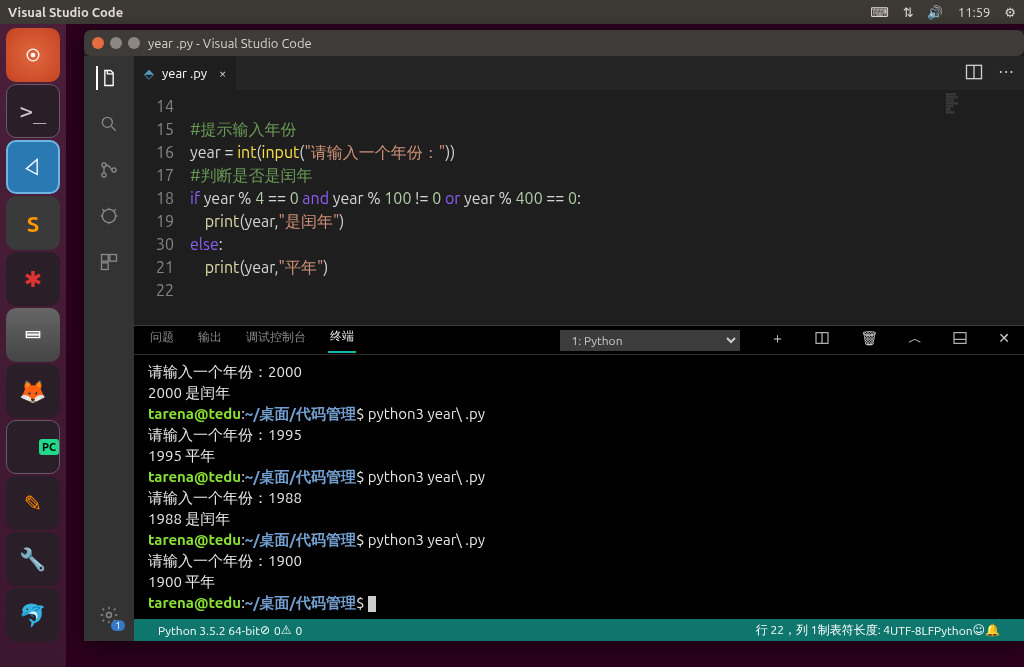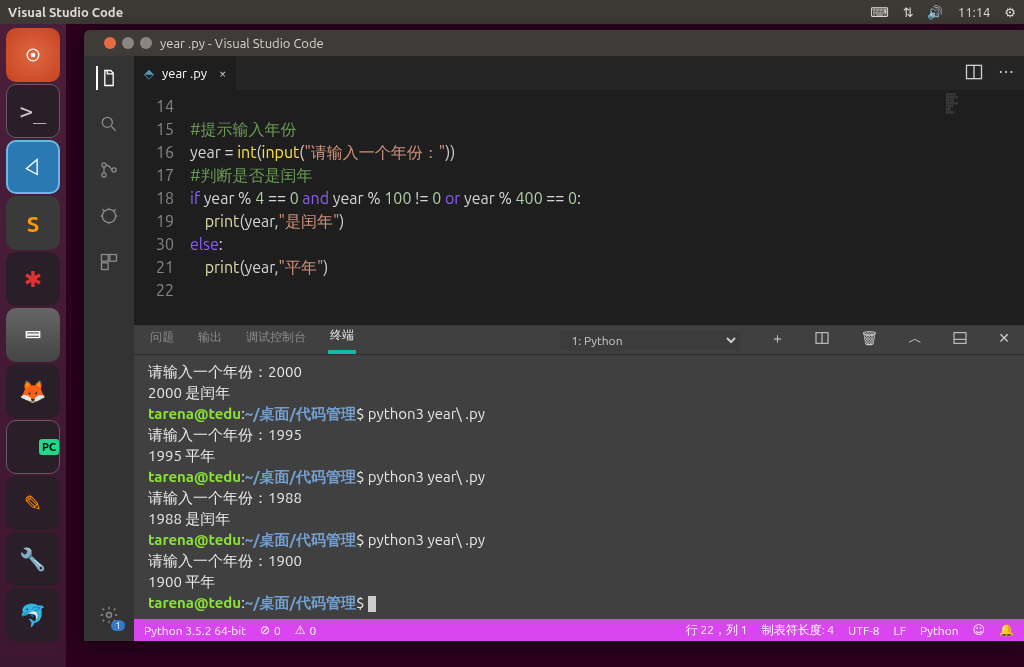--- a/index.html
+++ b/index.html
@@ -22,21 +22,21 @@
 .launcher .spyder { background:#2a1e28; }
 .launcher .files { background:linear-gradient(#666,#444); }
 .launcher .ff { background:#2a1e28;}
 .launcher .pyc { background:#2a1e28; border:1px solid #6a5867;justify-content:flex-end;}
 .launcher .pen { background:#2a1e28;}
 .launcher .gear { background:#2a1e28;}
 .launcher .db { background:#2a1e28;}
 
 
 .vscode { position:absolute; left:84px; top:30px; right:0; bottom:26px; background:#1e1e1e; border-radius:6px 0 0 0; overflow:hidden; display:flex; flex-direction:column; box-shadow:0 4px 20px rgba(0,0,0,0.5);}
-.titlebar { height:26px; background:#3f3b38; display:flex; align-items:center; padding:0 20px; gap:8px; font-size:13px; color:#d6d2cd;}
+.titlebar { height:26px; background:#3f3b38; display:flex; align-items:center; padding:0 8px; gap:8px; font-size:13px; color:#d6d2cd;border-radius:7px;}
 .win-btns { display:flex; gap:6px; }
 .win-btns span { width:12px; height:12px; border-radius:50%; }
 .wb-close{background:#e46c3e;} .wb-min{background:#8b8682;} .wb-max{background:#8b8682;}
 
 .vsc-body { flex:1; display:flex; min-height:0;}
 .activitybar { width:50px; background:#333333; display:flex; flex-direction:column; align-items:center; padding-top:10px; gap:22px; color:#8a8a8a;}
 .activitybar .ab { width:24px; height:24px; display:flex; align-items:center; justify-content:center; cursor:pointer;}
 .activitybar .ab.active { color:#fff; border-left:2px solid #fff; margin-left:-2px; padding-left:0;}
 .activitybar .bottom { margin-top:auto; margin-bottom:14px; position:relative;}
 .badge { position:absolute; right:-4px; bottom:-4px; background:#3478c6; color:#fff; font-size:10px; border-radius:8px; padding:0 4px;}
@@ -47,47 +47,47 @@
 .tab .fi { color:#519aba; font-size:13px;}
 .tab .close { color:#ccc; margin-left:4px;}
 .tabs .right { margin-left:auto; display:flex; gap:14px; padding-right:10px; color:#ccc;}
 
 .code { flex:1; display:flex; font-family:"DejaVu Sans Mono","Consolas",monospace; font-size:16px; background:#1e1e1e; overflow:hidden; position:relative; min-height:0;}
 .gutter { width:56px; text-align:right; color:#858585; padding:4px 16px 0 0; line-height:23px;}
 .codetext { flex:1; padding:4px 0 0 0; line-height:23px; white-space:pre; color:#d4d4d4;}
 .kw{color:#8b5cf6;} .fn{color:#dcdcaa;} .num{color:#b5cea8;} .str{color:#ce9178;} .cm{color:#6a9955;} .biv{color:#fde047;}
 .minimap{position:absolute; right:0; top:0; width:80px; height:100%; opacity:0.35; font-size:2px; line-height:3px; color:#777; padding:2px;}
 
-.panel { height:294px; background:#404040; border-top:1px solid #3c3c3c; display:flex; flex-direction:column;}
+.panel { height:294px; background:#000000; border-top:1px solid #3c3c3c; display:flex; flex-direction:column;}
 .panel-tabs { height:32px; display:flex; align-items:center; padding:0 14px; gap:20px; font-size:12px; color:#8a8a8a; border-bottom:1px solid #2d2d2d;}
 .panel-tabs .pt { padding:0 2px 6px 2px; cursor:pointer;}
-.panel-tabs .pt.active { color:#e7e7e7; border-bottom:4px solid #14b8a6;}
+.panel-tabs .pt.active { color:#e7e7e7; border-bottom:2px solid #14b8a6;}
 .panel-tabs .right { margin-left:auto; display:flex; gap:30px;}
 .panel-tabs select { background:#3c3c3c; color:#ccc; border:1px solid #3c3c3c; font-size:12px; padding:2px 6px; width:180px;}
 .panel-tabs .ic2 { color:#ccc; cursor:pointer; font-size:14px;}
 .terminal { flex:1; padding:6px 14px; font-family:"DejaVu Sans Mono",monospace; font-size:15px; line-height:21px; color:#e7e7e7; white-space:pre-wrap;}
 .terminal .user{color:#8ae234; font-weight:bold;} .terminal .path{color:#729fcf; font-weight:bold;} .terminal .cursor{background:#ccc; display:inline-block; width:8px; height:16px; vertical-align:middle;}
 
-.statusbar { height:22px; background:#d946ef; display:flex; align-items:center; color:#fff; font-size:12px; padding:0 10px; gap:14px;}
+.statusbar { height:22px; background:#0f766e; display:flex; align-items:center; color:#fff; font-size:12px; padding:0 24px; }
 .statusbar .sp{flex:1;}
 .statusbar .seg{display:flex; align-items:center; gap:4px;}
 
 svg { width:20px; height:20px; fill:none; stroke:currentColor; stroke-width:1.6;}
 </style>
 </head>
 <body>
 
 <div class="menubar">
   <span class="title">Visual Studio Code</span>
   <span class="spacer"></span>
   <div class="sys">
     <span>⌨</span>
     <span>⇅</span>
     <span>🔊</span>
-    <span>11:14</span>
+    <span>11:59</span>
     <span>⚙</span>
   </div>
 </div>
 
 <div class="launcher">
   <div class="ic dash">
       <svg viewBox="0 0 24 24">
         <circle cx="12" cy="12" r="7"></circle>
         <circle cx="12" cy="12" r="2" fill="currentColor"></circle>
       </svg>

